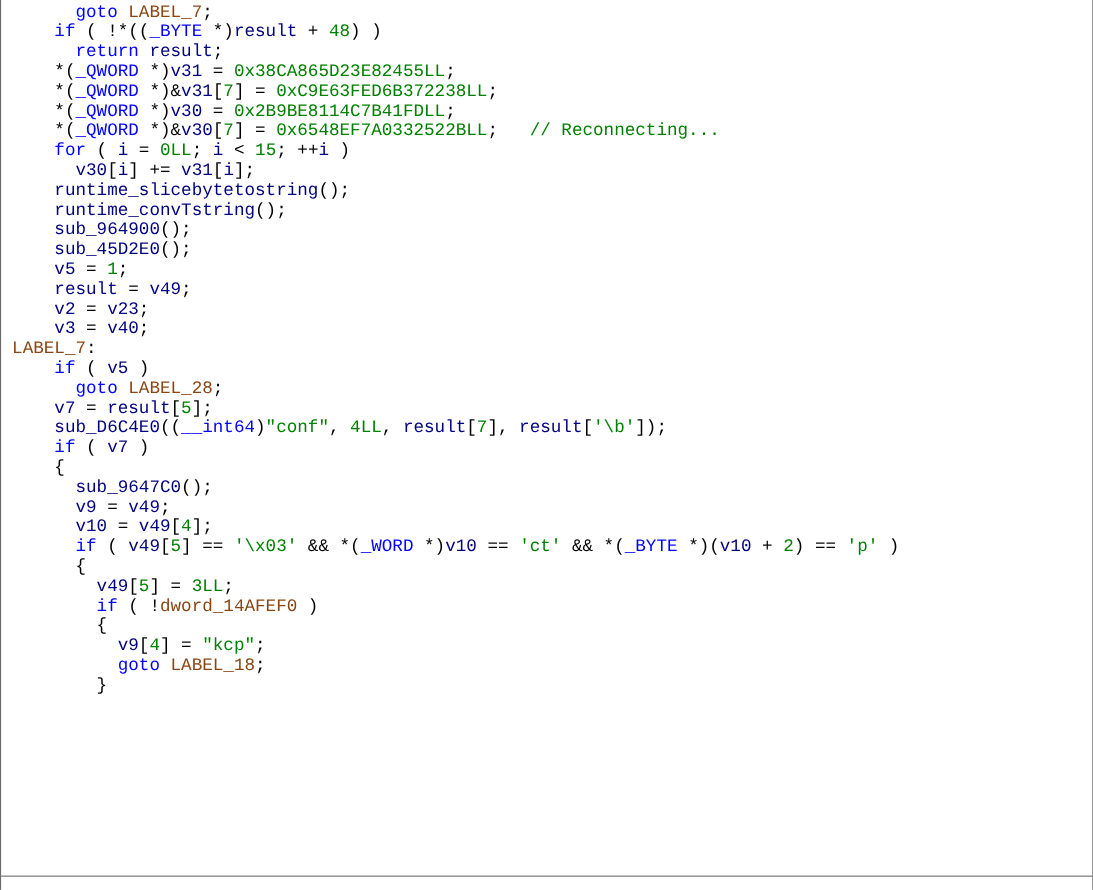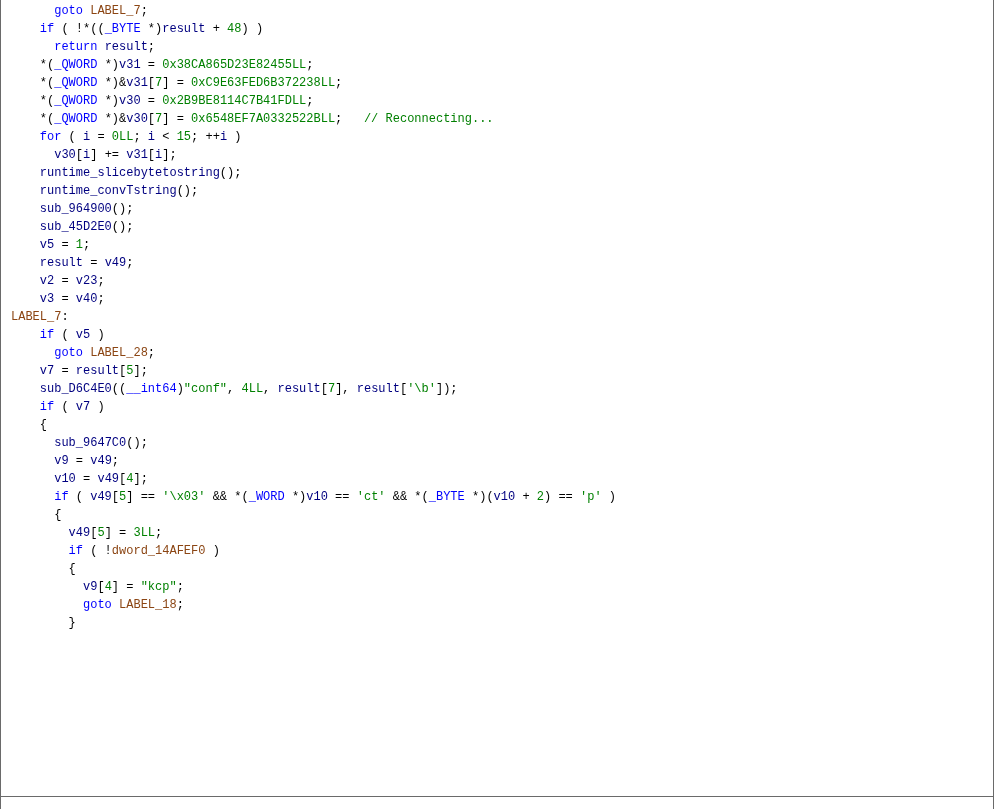--- a/index.html
+++ b/index.html
@@ -16,21 +16,21 @@
     background: #ffffff;
     border-left: 1px solid #6a6a6a;
     border-right: 1px solid #6a6a6a;
     box-sizing: border-box;
     position: relative;
   }
   pre.code {
     margin: 0;
     padding: 2px 10px 0 10px;
     font-family: "Consolas", "Menlo", "Courier New", monospace;
-    font-size: 12px;
+    font-size: 16px;
     line-height: 18px;
     white-space: pre;
     color: #000000;
   }
   .blue  { color: #0000ff; }
   .brown { color: #8b4513; }
   .navy  { color: #000080; }
   .num   { color: #008000; }
   .str   { color: #008000; }
   .cmt   { color: #007f00; }

